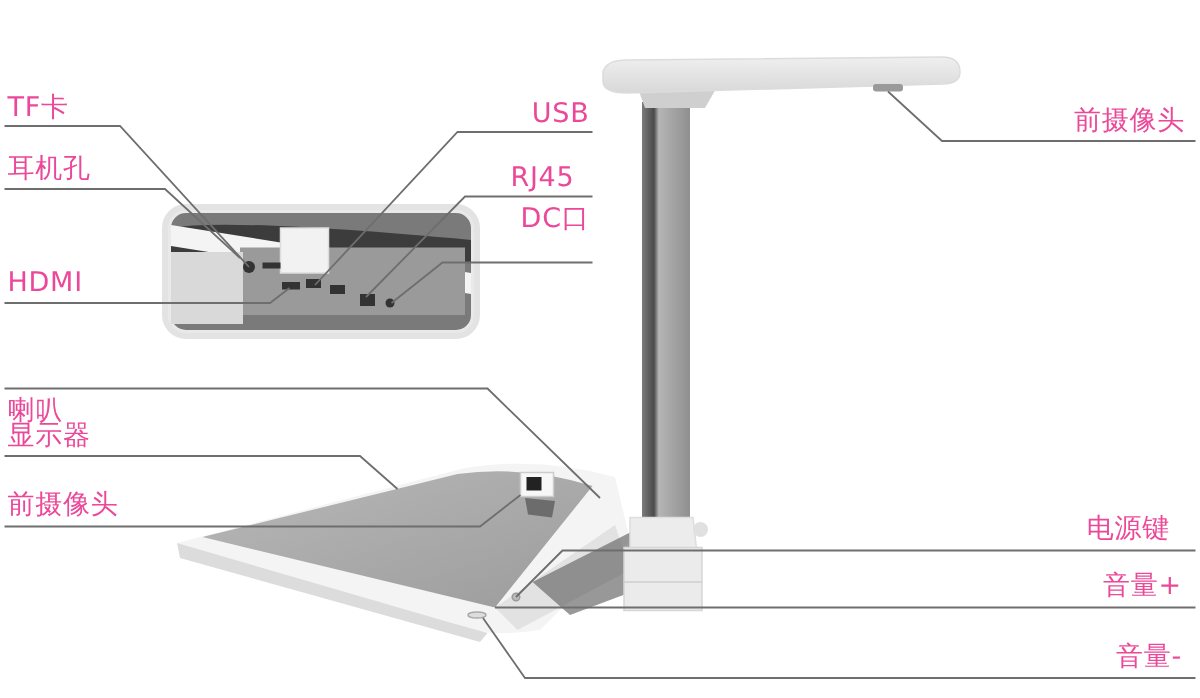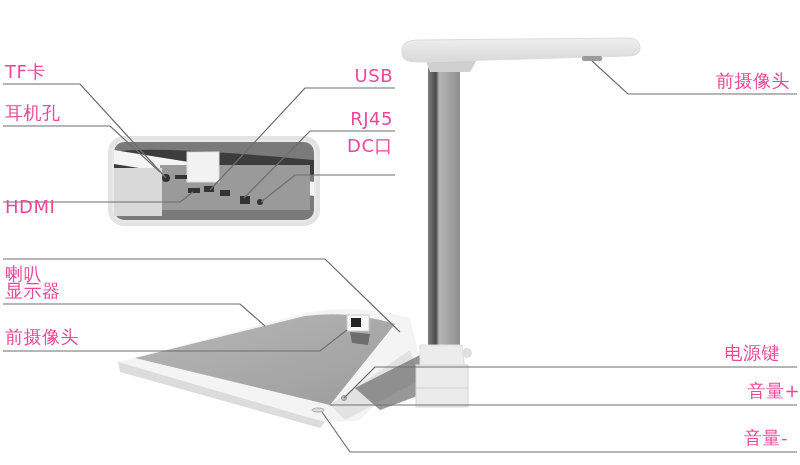--- a/index.html
+++ b/index.html
@@ -91,24 +91,24 @@
     <polyline points="395,175 295,175 261,202"></polyline>
     <polyline points="797,94 628,94 592,61"></polyline>
     <polyline points="797,367 375,367 344,398"></polyline>
     <polyline points="797,405 330,405"></polyline>
     <polyline points="797,452 350,452 322,412"></polyline>
   </g>
 </svg>
 
 <div class="label" style="left:5px; top:63px;">TF卡</div>
 <div class="label" style="left:5px; top:104px;">耳机孔</div>
-<div class="label" style="left:5px; top:198px;">HDMI</div>
+<div class="label" style="left:5px; top:180px;">HDMI</div>
 <div class="label" style="left:5px; top:237px;margin-top:28px;">喇叭</div>
 <div class="label" style="left:5px; top:282px;">显示器</div>
 <div class="label" style="left:5px; top:328px;">前摄像头</div>
 
 <div class="label right" style="right:407px; top:67px;">USB</div>
-<div class="label right" style="right:407px; top:110px;">RJ45</div>
+<div class="label right" style="right:417px; top:110px;">RJ45</div>
 <div class="label right" style="right:407px; top:137px;">DC口</div>
 <div class="label right" style="right:10px; top:72px;">前摄像头</div>
 <div class="label right" style="right:20px; top:344px;">电源键</div>
-<div class="label right" style="right:0; top:382px;">音量+</div>
+<div class="label right" style="right:12px; top:382px;">音量+</div>
 <div class="label right" style="right:12px; top:429px;">音量-</div>
 
 </body></html>

